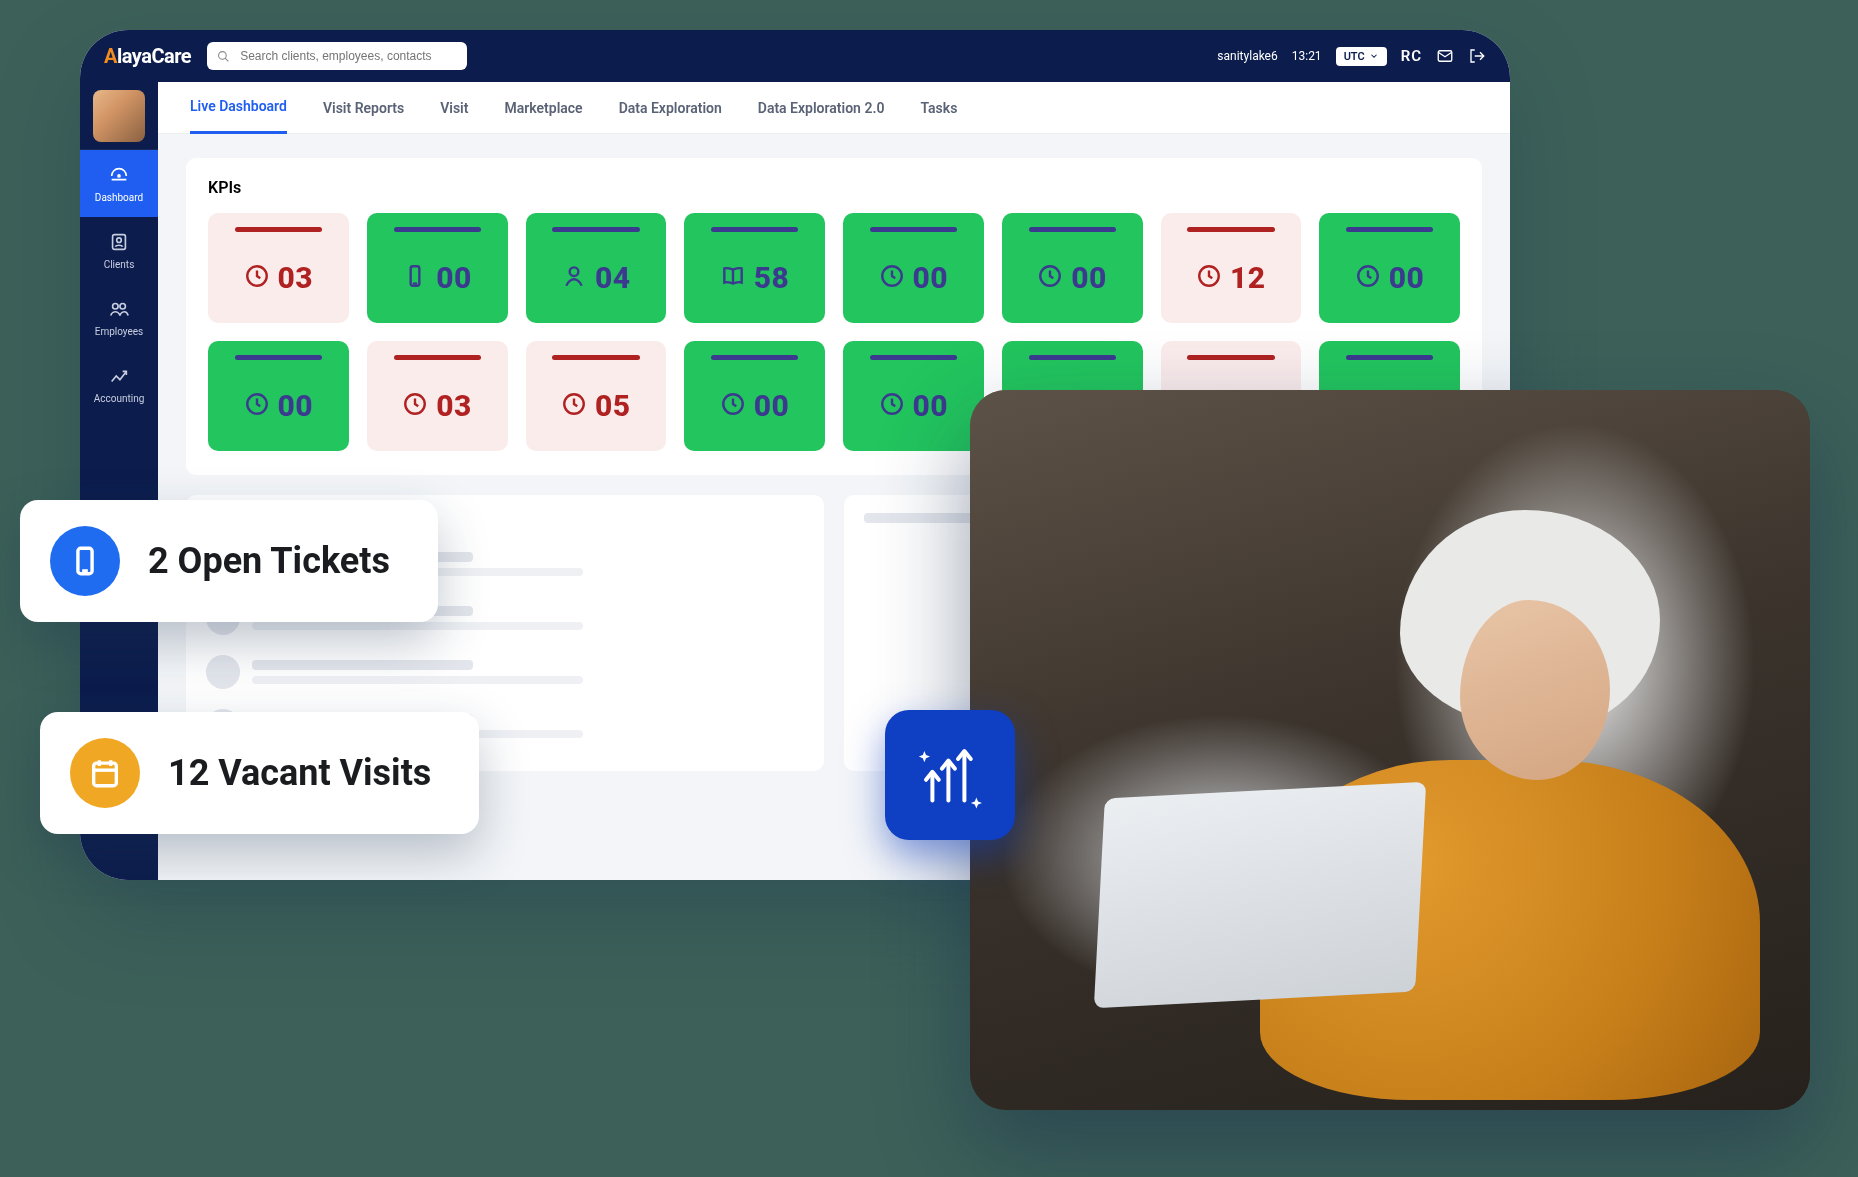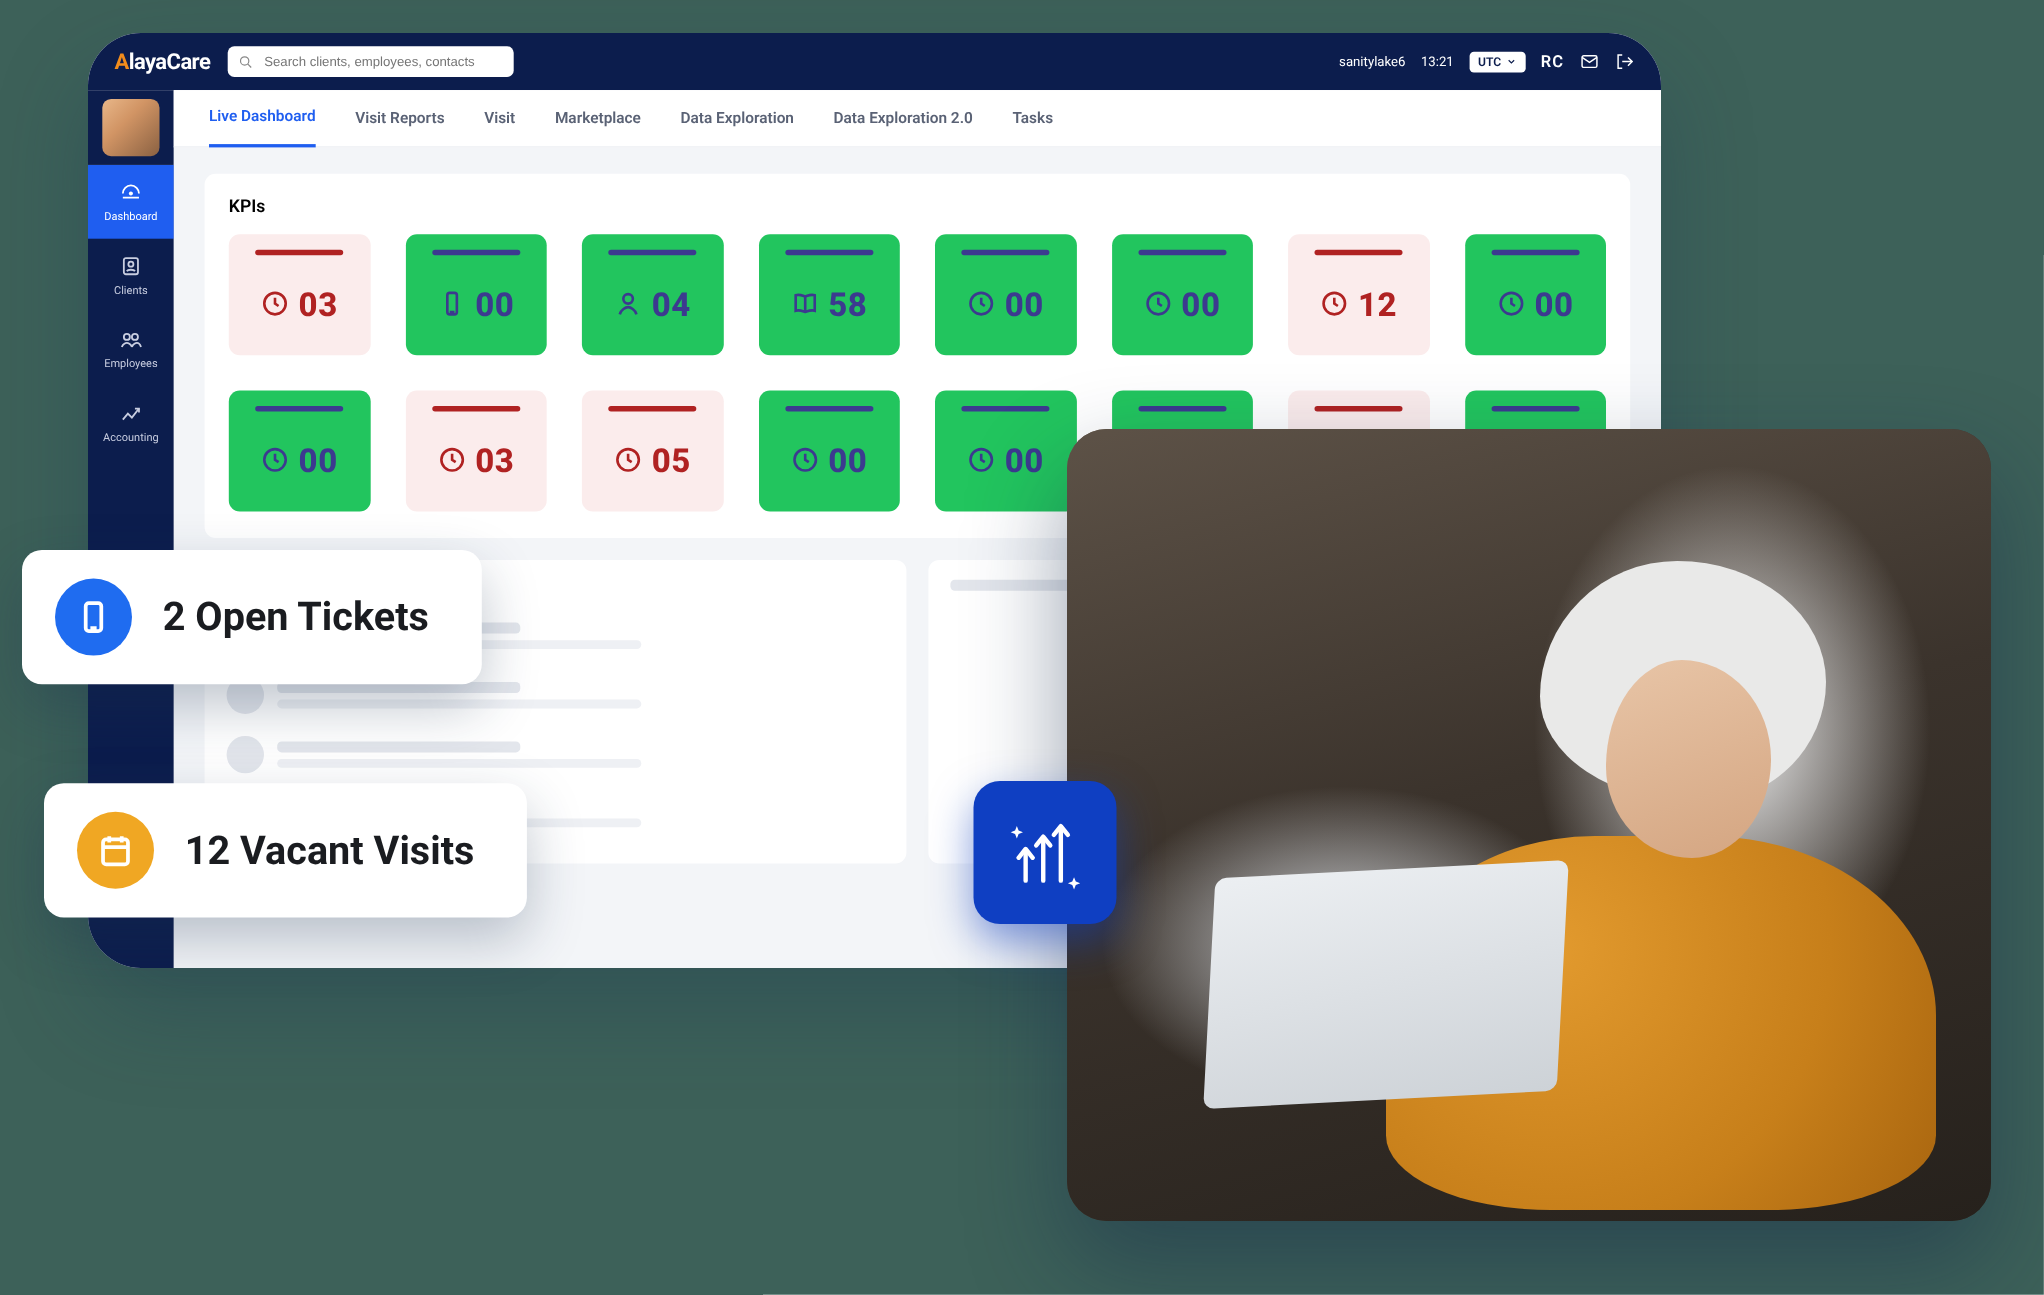--- a/index.html
+++ b/index.html
@@ -135,21 +135,21 @@
   color: #1f5ef0;
   border-bottom: 3px solid #1f5ef0;
 }
 .content { padding: 24px 28px; flex: 1; overflow: hidden; }
 .kpi-panel {
   background: #fff;
   border-radius: 10px;
   padding: 20px 22px 24px 22px;
 }
 .kpi-title { font-size: 16px; font-weight: 600; color: #000000; margin-bottom: 16px; }
-.kpi-grid { display: grid; grid-template-columns: repeat(8, 1fr); gap: 32px; }
+.kpi-grid { display: grid; grid-template-columns: repeat(8, 1fr); gap: 18px; }
 .kpi-card {
   border-radius: 10px;
   height: 110px;
   padding: 14px 0 0 0;
   display: flex;
   flex-direction: column;
   align-items: center;
   position: relative;
 }
 .kpi-card.red { background: #fbecec; }

